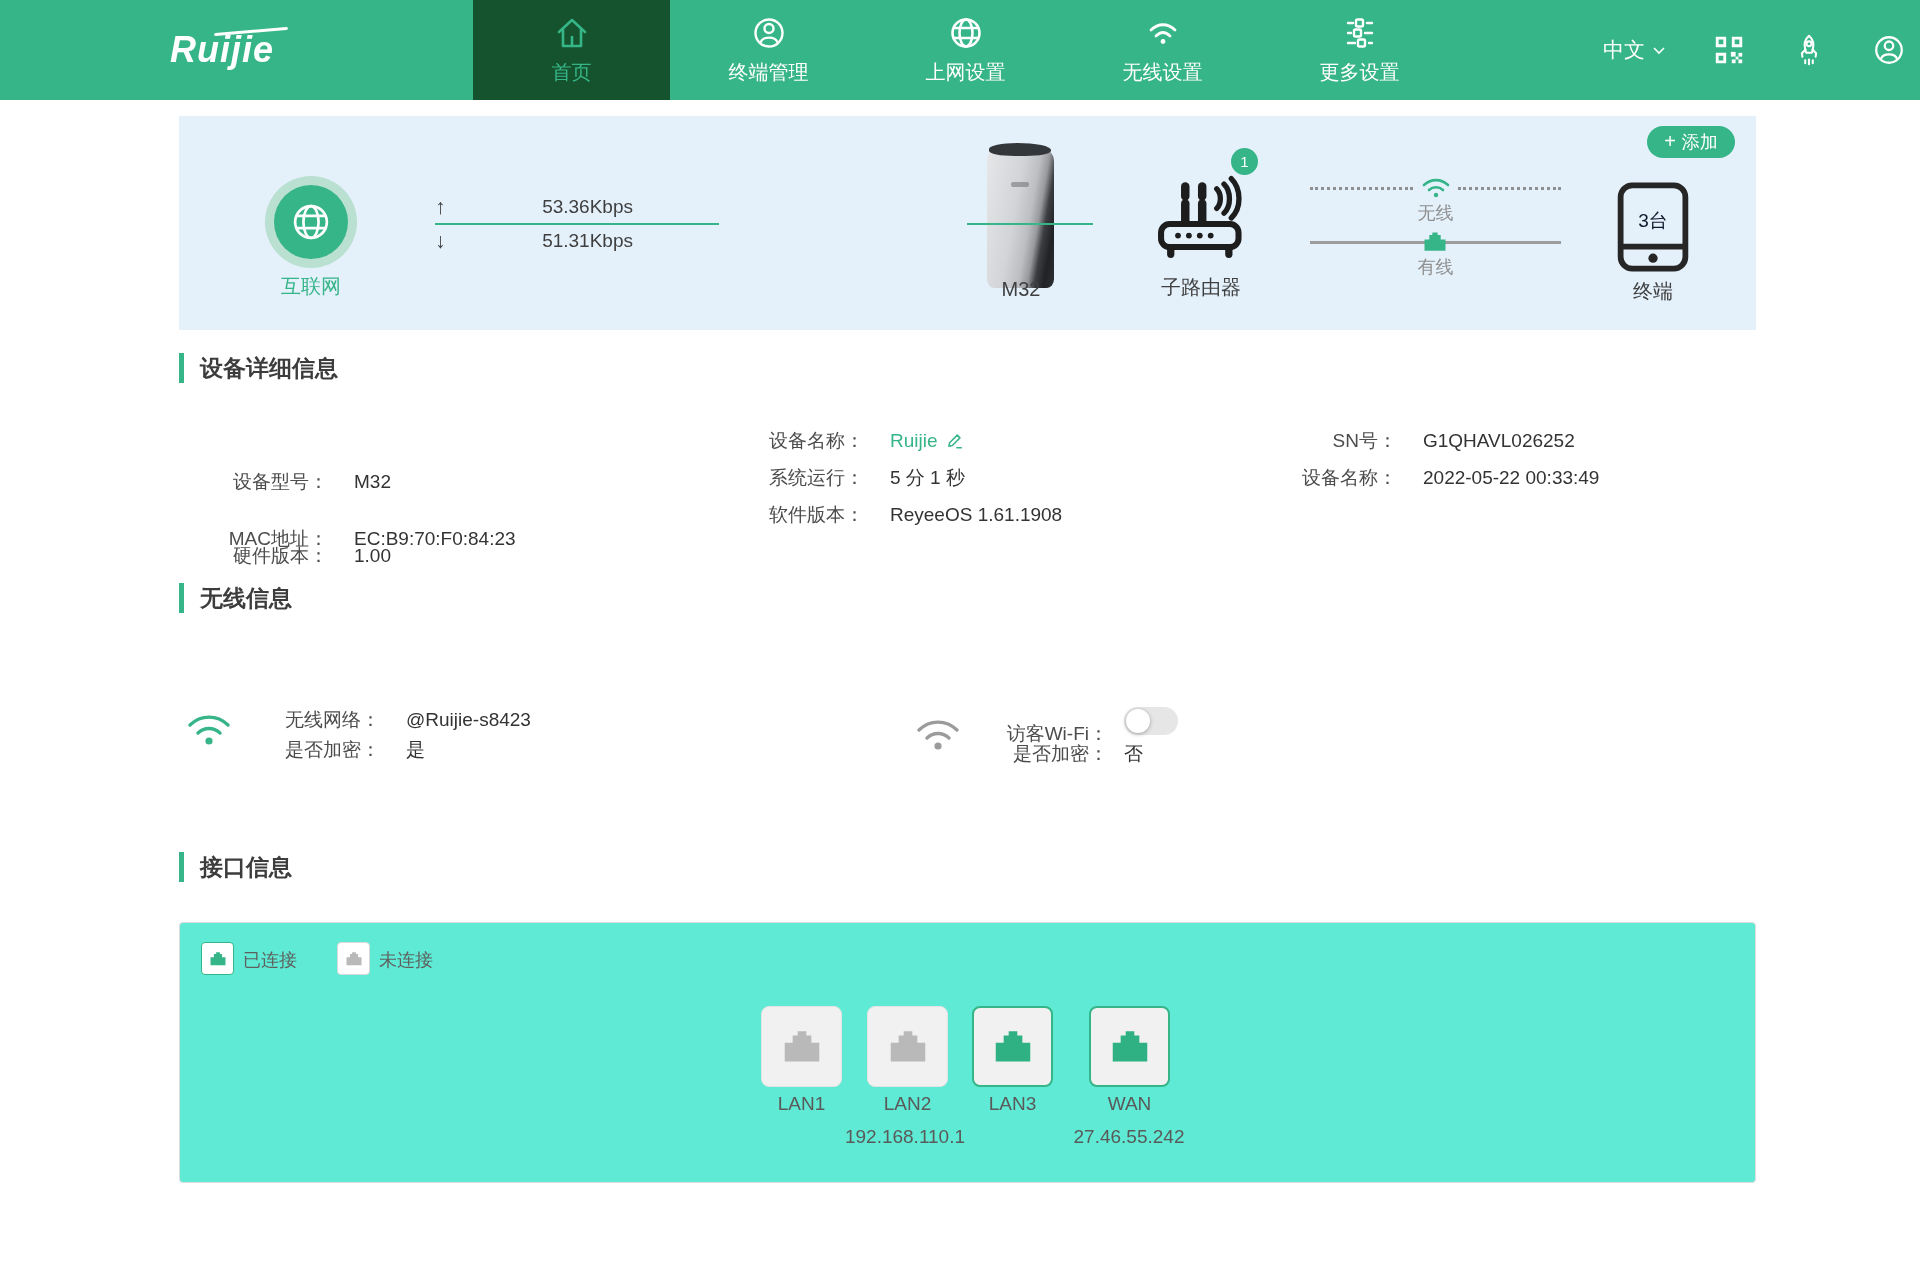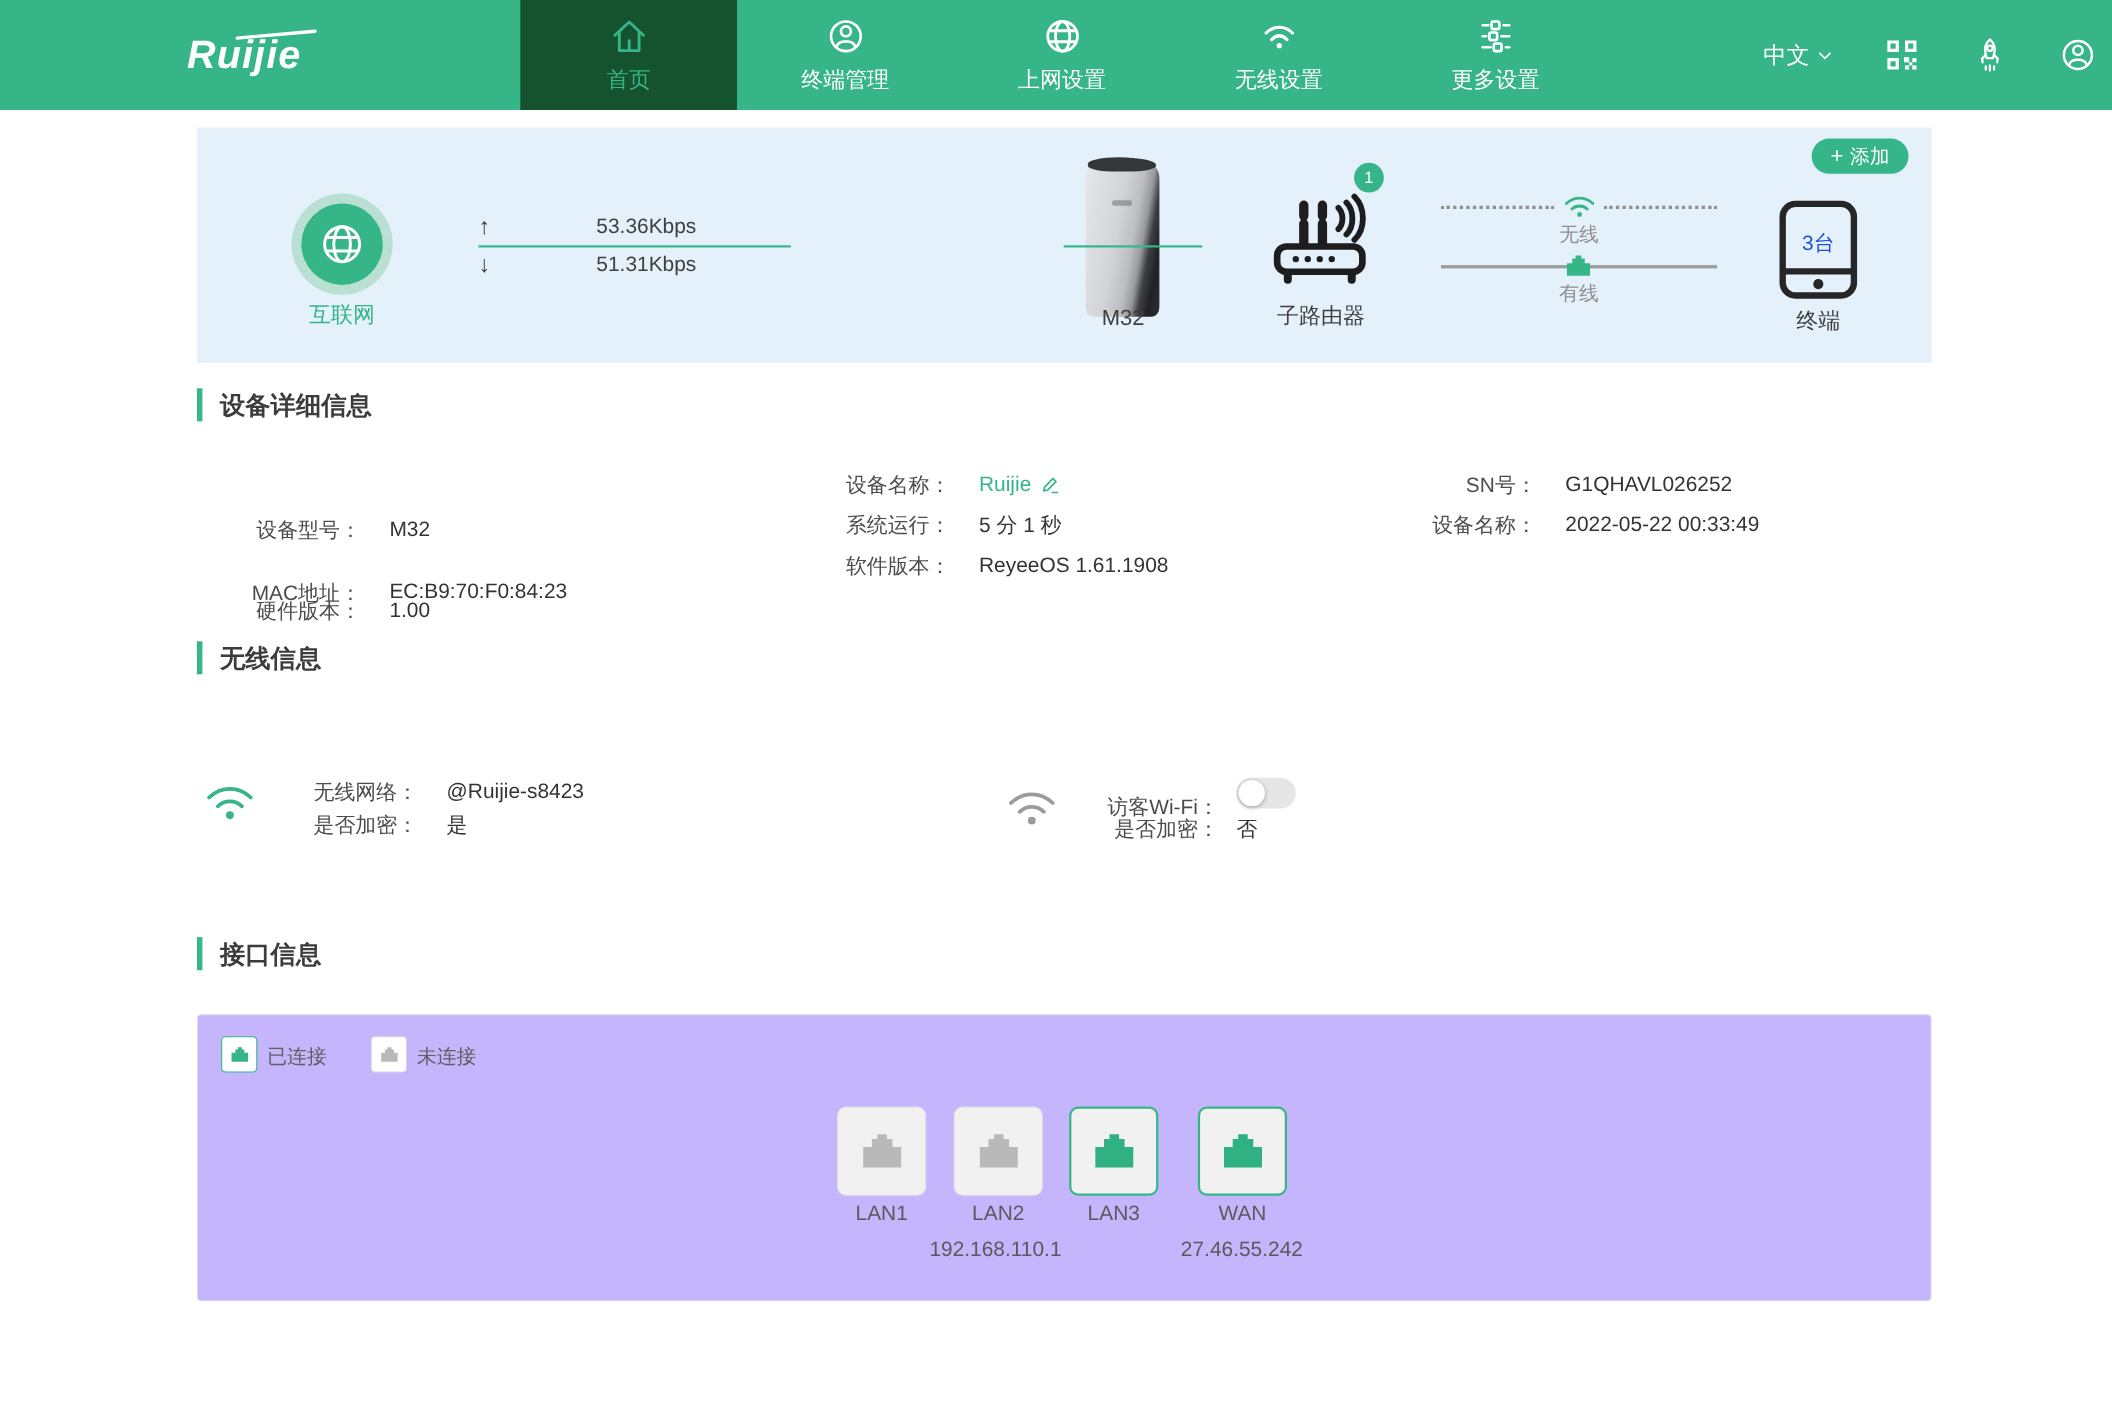--- a/index.html
+++ b/index.html
@@ -65,21 +65,21 @@
   .dotted-seg { position:absolute; top:13px; height:0; border-top:3px dotted #8f8f8f; width:103px; }
   .dotted-seg.left { left:0; } .dotted-seg.right { right:0; }
   .conn-wifi { position:absolute; left:111px; top:1px; width:30px; height:26px; }
   .conn-label { text-align:center; font-size:18px; color:#8f8f8f; height:26px; line-height:22px; }
   .solid-line { position:absolute; left:0; top:13px; width:251px; height:3px; background:#9c9c9c; }
   .conn-port { position:absolute; left:111px; top:0; width:28px; height:28px; color:#36b588; }
 
   .terminal { position:absolute; left:1437px; top:64px; width:74px; height:94px; }
   .terminal svg { width:74px; height:94px; display:block; }
   .terminal-count { position:absolute; left:0; top:28px; width:74px; text-align:center;
-    font-size:19px; color:#1d4ed8; }
+    font-size:19px; color:#0f172a; }
 
   .add-btn { position:absolute; left:1468px; top:10px; width:88px; height:32px; border:none;
     border-radius:16px; background:#36b588; color:#fff; font-size:18px; display:flex;
     align-items:center; justify-content:center; gap:6px; cursor:pointer;
     font-family:"Liberation Sans","DejaVu Sans",sans-serif; }
   .plus-icon::before { content:"+"; font-size:20px; line-height:18px; }
 
   
   .sec-title { position:absolute; left:179px; height:32px; display:flex; align-items:center; }
   .sec-title .bar { width:5px; height:30px; background:#36b588; margin-right:16px; }
@@ -94,21 +94,21 @@
   .val.green-link { color:#36b588; display:flex; align-items:center; gap:8px; cursor:pointer; }
   .edit-icon { width:18px; height:18px; display:inline-block; }
 
   .wifi-icon-lg { position:absolute; width:46px; height:40px; }
   .toggle { position:absolute; width:54px; height:28px; border-radius:14px; background:#e6e6e6; cursor:pointer; }
   .toggle .knob { position:absolute; left:2px; top:2px; width:24px; height:24px; border-radius:50%;
     background:#fff; box-shadow:0 1px 4px rgba(0,0,0,.3); }
 
   
   .ports-card { position:absolute; left:179px; top:922px; width:1577px; height:261px;
-    border:1px solid #dcdcdc; border-radius:4px; background:#c4b5fd; }
+    border:1px solid #dcdcdc; border-radius:4px; background:#5eead4; }
   .legend-box { position:absolute; top:19px; width:33px; height:33px; border-radius:4px;
     background:#fff; display:flex; align-items:center; justify-content:center; }
   .legend-box svg { width:20px; height:20px; }
   .legend-box.on { border:1px solid #36b588; color:#36b588; }
   .legend-box.off { border:1px solid #d9d9d9; color:#b9b9b9; }
   .legend-label { position:absolute; top:25px; font-size:18px; color:#5f5f5f; }
 
   .port { position:absolute; top:83px; width:81px; height:81px; border-radius:8px;
     background:#f1f1f1; display:flex; align-items:center; justify-content:center; }
   .port svg { width:46px; height:46px; }

